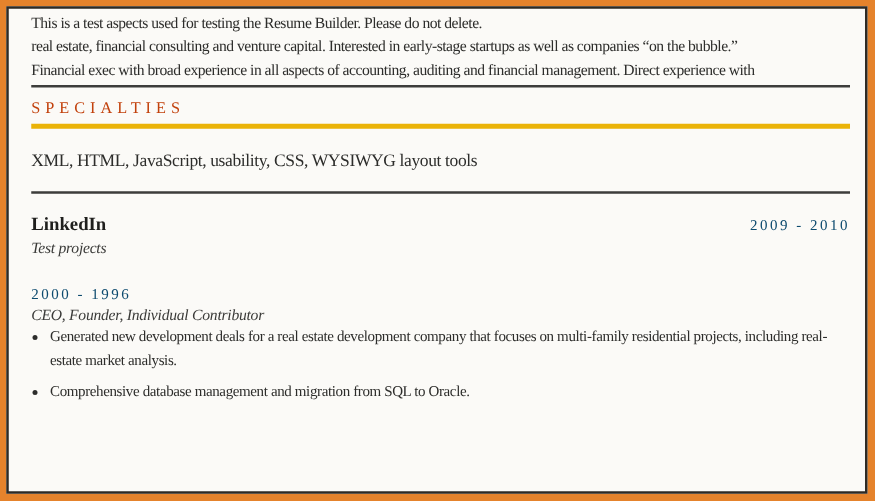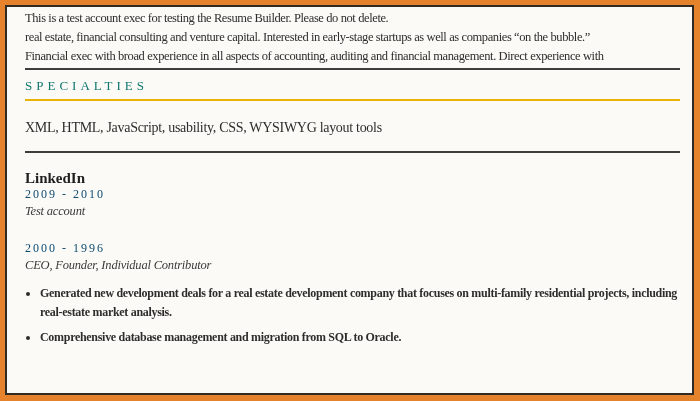--- a/index.html
+++ b/index.html
@@ -34,36 +34,35 @@
     margin-top: 2px;
     border-top: 2px solid #3D3D3B;
   }
   .section-heading {
     margin: 0;
     padding: 8px 0 6px;
     font-size: 13px;
     line-height: 15px;
     font-weight: normal;
     letter-spacing: 4px;
-    color: #0f766e;
-    border-bottom: 2px solid #eab308;
+    color: #c2410c;
+    border-bottom: 4px solid #eab308;
   }
   .specialties-text {
     margin: 17px 0 14px;
     line-height: 19px;
     letter-spacing: -0.3px;
     font-size: 14px;
   }
   .job-first { margin-top: 16px; }
   .job-second { margin-top: 22px; }
   .job-header {
     display: flex;
     justify-content: space-between;
     align-items: baseline;
-    flex-direction: column;
   }
   .job-company {
     font-size: 15px;
     font-weight: bold;
     line-height: 18px;
     color: #1F1F1D;
   }
   .job-dates {
     font-size: 12px;
     letter-spacing: 2px;
@@ -78,56 +77,55 @@
     color: #3A3A38;
     letter-spacing: -0.2px;
   }
   .job-desc {
     margin: 9px 0 0;
     line-height: 19px;
     font-size: 12.5px;
     letter-spacing: -0.3px;
   }
   .job-bullets {
-    margin: 11px 0 0;
+    margin: 0 0 0;
     padding-left: 15px;
-    font-weight: bold;
   }
   .job-bullets li {
     line-height: 19px;
     font-size: 12px;
     letter-spacing: -0.3px;
     margin-bottom: 6px;
   }
 </style>
 </head>
 <body>
 
 <div class="frame">
   <div class="page">
 
     <div class="summary">
-      <div class="summary-line">This is a test account exec for testing the Resume Builder. Please do not delete.</div>
+      <div class="summary-line">This is a test aspects used for testing the Resume Builder. Please do not delete.</div>
       <div class="summary-line">real estate, financial consulting and venture capital. Interested in early-stage startups as well as companies “on the bubble.”</div>
       <div class="summary-line">Financial exec with broad experience in all aspects of accounting, auditing and financial management. Direct experience with</div>
     </div>
 
     <div class="section">
       <h2 class="section-heading">SPECIALTIES</h2>
       <p class="specialties-text">XML, HTML, JavaScript, usability, CSS, WYSIWYG layout tools</p>
     </div>
 
     <div class="section">
 
       <div class="job job-first">
         <div class="job-header">
           <span class="job-company">LinkedIn</span>
           <span class="job-dates">2009 - 2010</span>
         </div>
-        <div class="job-title">Test account</div>
+        <div class="job-title">Test projects</div>
       </div>
 
       <div class="job job-second">
         <div class="job-header">
           <span class="job-dates">2000 - 1996</span>
         </div>
         <div class="job-title">CEO, Founder, Individual Contributor</div>
         <ul class="job-bullets">
           <li>Generated new development deals for a real estate development company that focuses on multi-family residential projects, including real-estate market analysis.</li>
           <li>Comprehensive database management and migration from SQL to Oracle.</li>

